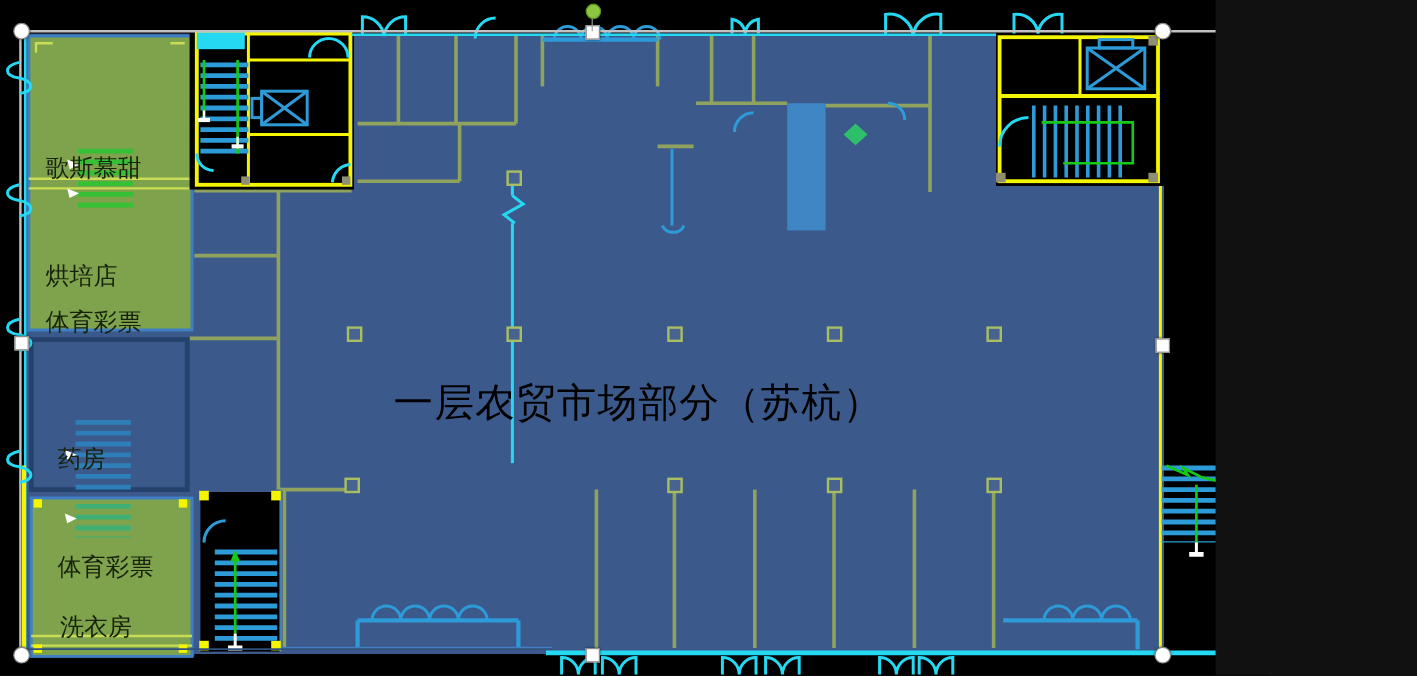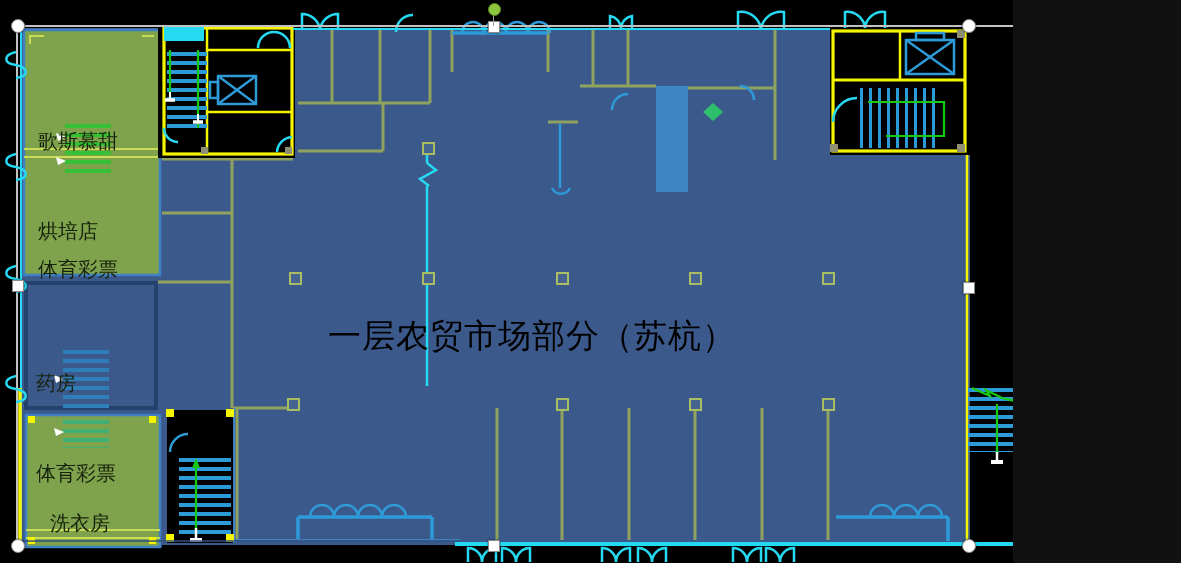--- a/index.html
+++ b/index.html
@@ -315,21 +315,21 @@
 
 </svg>
 
 <div class="label" style="left:38px;top:66px;">
   <div>歌斯慕甜</div>
   <div>烘培店</div>
 </div>
 <div class="label" style="left:38px;top:194px;">
   <div>体育彩票</div>
 </div>
-<div class="label" style="left:36px;top:308px;">
+<div class="label" style="left:48px;top:308px;">
   <div>药房</div>
   <div>体育彩票</div>
 </div>
 <div class="label" style="left:50px;top:448px;">
   <div>洗衣房</div>
   
 </div>
 <div class="title" style="left:328px;top:300px;margin-top:14px;">一层农贸市场部分（苏杭）</div>
 
 <div class="handle h-circle" style="left:11px;top:19px;"></div>

